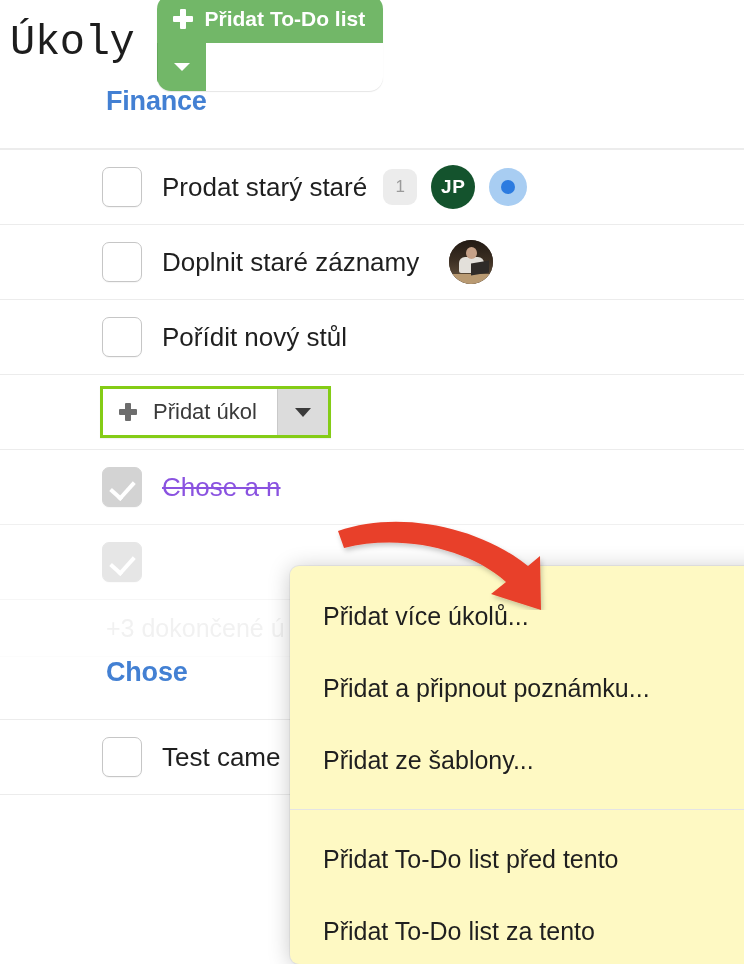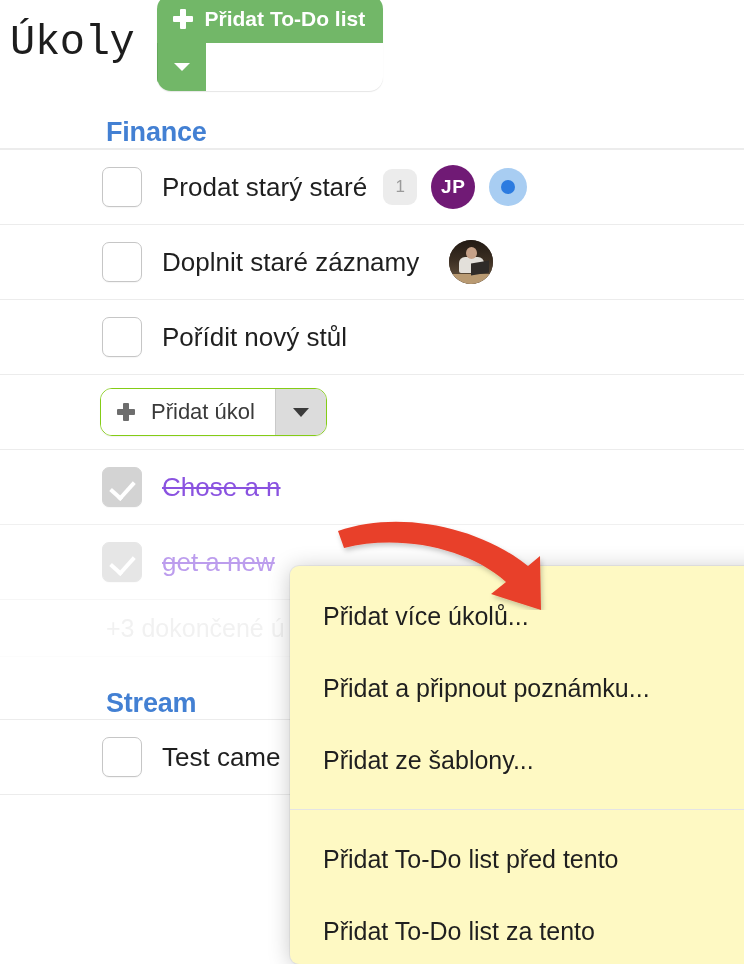--- a/index.html
+++ b/index.html
@@ -86,21 +86,21 @@
 
   
   .list {
     position: absolute;
     left: 0; top: 86px;
     width: 744px;
   }
   .section-head {
     height: 62px;
     display: flex;
-    align-items: flex-end;
+    align-items: flex-start;
     padding-left: 106px;
     box-sizing: border-box;
   }
   .section-head .st {
     color: #4380d3;
     font-size: 27px;
     font-weight: bold;
     letter-spacing: -0.2px;
   }
   .divider {
@@ -179,21 +179,21 @@
     height: 36px;
     display: flex;
     align-items: center;
     justify-content: center;
     padding: 0 8px;
     box-sizing: border-box;
   }
   .avatar-initials {
     width: 44px; height: 44px;
     border-radius: 50%;
-    background: #701a75;
+    background: #14532d;
     color: #fff;
     font-size: 19px;
     font-weight: bold;
     display: flex;
     align-items: center;
     justify-content: center;
     margin-left: 14px;
     letter-spacing: 0.5px;
   }
   .avatar-photo {
@@ -256,23 +256,23 @@
   
   .addtask-row {
     height: 74px;
     display: flex;
     align-items: center;
     padding-left: 100px;
     box-sizing: border-box;
   }
   .addtask-group {
     display: flex;
-    border-radius: 12px;
+    border-radius: 0;
     overflow: hidden;
-    border: 1px solid #84cc16;
+    border: 3px solid #84cc16;
     box-shadow: 0 1px 1px rgba(0,0,0,0.05);
   }
   .addtask-main {
     background: #ffffff;
     height: 46px;
     display: flex;
     align-items: center;
     padding: 0 20px 0 16px;
     font-size: 22px;
     color: #3a3a3a;
@@ -444,29 +444,28 @@
   <div class="divider"></div>
 
   <div class="row completed fade-80">
     <span class="cbox done"></span>
     <span class="row-label">Chose a n</span>
   </div>
   <div class="divider fade-80"></div>
 
   <div class="row completed fade-45">
     <span class="cbox done"></span>
-    <span class="row-label">get a new</span>
   </div>
   <div class="divider fade-45"></div>
 
   <div class="more-done fade-18">+3 dokončené ú</div>
   <div class="divider fade-18"></div>
 
   <div class="section-head">
-    <span class="st">Stream</span>
+    <span class="st">Chose</span>
   </div>
   <div class="divider"></div>
 
   <div class="row">
     <span class="cbox"></span>
     <span class="row-label">Test came</span>
   </div>
   <div class="divider"></div>
 </div>
 

